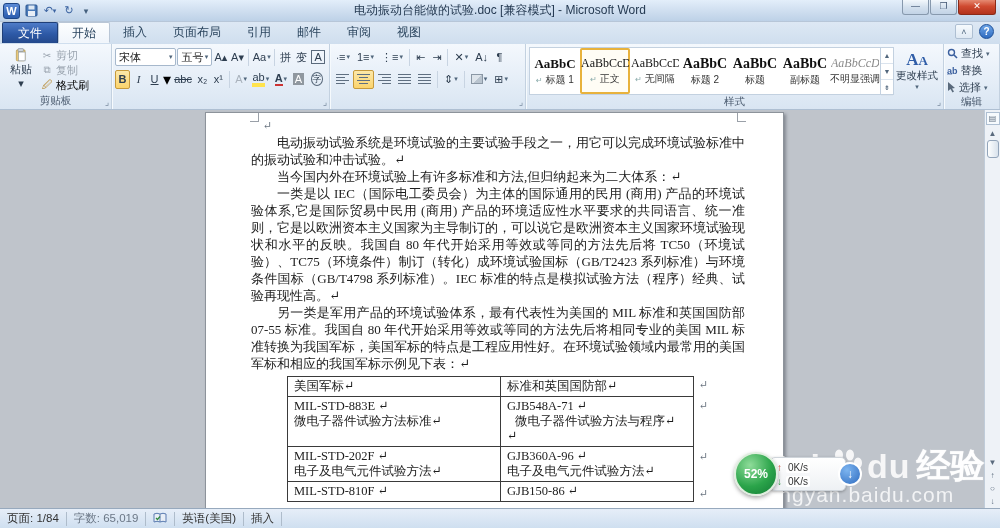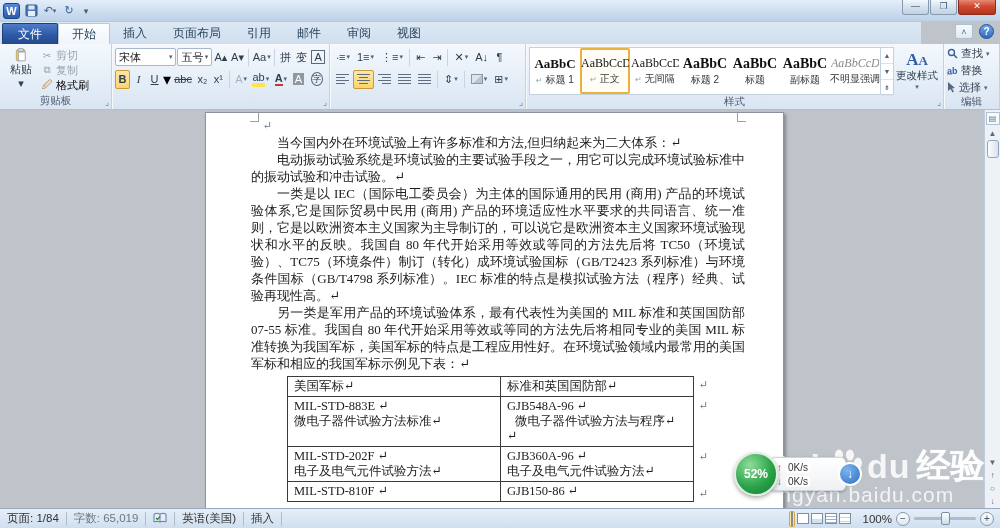--- a/index.html
+++ b/index.html
@@ -22,22 +22,22 @@
     color:#253a52; pointer-events:none; }
   .winbtns { position:absolute; right:4px; top:0; display:flex; }
   .winbtn { width:27px; height:15px; border:1px solid #8799ad; border-top:none;
     background:linear-gradient(#f3f8fc,#d4e1ee 50%,#c2d3e6);
     color:#3f5470; font-size:9px; line-height:13px; text-align:center;
     border-radius:0 0 3px 3px; margin-left:1px; }
   .winbtn.close { width:38px; background:linear-gradient(#e58a72,#cf4a30 45%,#b3331c);
     color:#fff; border-color:#8a2a18; }
 
   
-  .tabrow { position:absolute; left:0; top:22px; width:921px; height:22px;
-    background:linear-gradient(#dde8f4,#cfdeee); display:flex; align-items:center; }
+  .tabrow { position:absolute; left:0; top:22px; width:1000px; height:22px;
+    background:linear-gradient(#dde8f4,#cfdeee); display:flex; align-items:flex-start; }
   .tab { height:21px; padding:0 13px; font-size:12px; color:#2b455e; line-height:21px; }
   .tab.file { background:linear-gradient(#4f7cc8,#2d59a6 55%,#24498c); color:#fff;
     border:1px solid #1f3f78; border-bottom:none; margin-left:2px; padding:0 15px;
     border-radius:2px 2px 0 0; }
   .tab.active { background:linear-gradient(#fdfeff,#f0f5fb); border:1px solid #b9c6d6;
     border-bottom:1px solid #f2f6fb; border-radius:2px 2px 0 0; color:#1f3b57; }
   .ribbon-extra { position:absolute; right:6px; top:24px; display:flex; gap:6px; align-items:center; }
   .chev { font-size:9px; color:#5a7086; width:18px; height:15px; text-align:center;
     line-height:14px; border:1px solid #aebfd2; border-radius:2px;
     background:linear-gradient(#f6fafd,#dfe9f3); }
@@ -213,20 +213,21 @@
       <svg class="savesvg" width="13" height="13" viewBox="0 0 13 13">
         <rect x="1" y="1" width="11" height="11" rx="1" fill="#4a7ab8" stroke="#2c5791"></rect>
         <rect x="3.5" y="1.5" width="6" height="4" fill="#dfe9f3"></rect>
         <rect x="3" y="7" width="7" height="5" fill="#e8eef6"></rect>
       </svg>
     </div>
     <div class="qbtn">↶<span style="font-size:7px">▾</span></div>
     <div class="qbtn">↻</div>
     <div class="qbtn small">▾</div>
   </div>
+  <div class="title-text">电动振动台能做的试验.doc [兼容模式] - Microsoft Word</div>
   <div class="winbtns">
     <div class="winbtn">—</div>
     <div class="winbtn">❐</div>
     <div class="winbtn close">✕</div>
   </div>
 </div>
 
 <div class="tabrow">
   <div class="tab file">文件</div>
   <div class="tab active">开始</div>
@@ -490,39 +491,39 @@
     </div>
     <div class="glabel">编辑</div>
   </div>
 </div>
 
 <div class="docarea">
   <div class="page">
     <div class="cropmark tl"></div>
     <div class="cropmark tr"></div>
     <div class="pilline">↵</div>
+    <p class="para">电动振动试验系统是环境试验的主要试验手段之一，用它可以完成环境试验标准中的振动试验和冲击试验。↵</p>
     <p class="para">当今国内外在环境试验上有许多标准和方法,但归纳起来为二大体系：↵</p>
-    <p class="para">电动振动试验系统是环境试验的主要试验手段之一，用它可以完成环境试验标准中的振动试验和冲击试验。↵</p>
     <p class="para">一类是以 IEC（国际电工委员会）为主体的国际通用的民用 (商用) 产品的环境试验体系,它是国际贸易中民用 (商用) 产品的环境适应性水平要求的共同语言、统一准则，它是以欧洲资本主义国家为主导制订的，可以说它是欧洲资本主义国家环境试验现状和水平的反映。我国自 80 年代开始采用等效或等同的方法先后将 TC50（环境试验）、TC75（环境条件）制订（转化）成环境试验国标（GB/T2423 系列标准）与环境条件国标（GB/T4798 系列标准）。IEC 标准的特点是模拟试验方法（程序）经典、试验再现性高。↵</p>
     <p class="para">另一类是军用产品的环境试验体系，最有代表性为美国的 MIL 标准和英国国防部 07-55 标准。我国自 80 年代开始采用等效或等同的方法先后将相同专业的美国 MIL 标准转换为我国军标，美国军标的特点是工程应用性好。在环境试验领域内最常用的美国军标和相应的我国军标示例见下表：↵</p>
 
     <div class="dtable-wrap">
       <table class="dtable">
         <tbody>
             <tr>
           <td class="c1">美国军标↵</td>
           <td>标准和英国国防部↵</td>
         </tr>
         <tr>
           <td class="c1">
             <span class="cellline">MIL-STD-883E ↵</span>
             <span class="cellline">微电子器件试验方法标准↵</span>
               </td>
           <td>
-            <span class="cellline">GJB548A-96 ↵</span>
+            <span class="cellline">GJB548A-71 ↵</span>
             <span class="cellline" style="padding-left:8px">微电子器件试验方法与程序↵</span>
             <span class="cellline">↵</span>
               </td>
         </tr>
         <tr>
           <td class="c1">
             <span class="cellline">MIL-STD-202F ↵</span>
             <span class="cellline">电子及电气元件试验方法↵</span>
               </td>
           <td>
@@ -601,28 +602,13 @@
       <path d="M1,2 Q4,0.5 7,2 Q10,0.5 13,2 L13,10 Q10,8.5 7,10 Q4,8.5 1,10 Z" fill="#e8eef6" stroke="#5a7bb0"></path>
       <line x1="7" y1="2" x2="7" y2="10" stroke="#5a7bb0"></line>
       <path d="M3,6 l1.5,1.5 L7,4.5" fill="none" stroke="#2f8a3f" stroke-width="1.2"></path>
     </svg></span>
   <span class="ssep"></span>
   <span class="sseg">英语(美国)</span>
   <span class="ssep"></span>
   <span class="sseg">插入</span>
   <span class="ssep"></span>
 
-  <div class="sright">
-    <div class="viewbtns">
-      <span class="vwwrap on"><span class="vw"></span></span>
-      <span class="vw book"></span>
-      <span class="vw web"></span>
-      <span class="vw outline"></span>
-      <span class="vw draft"></span>
-    </div>
-    <span>100%</span>
-    <span class="zbtn">−</span>
-    <span class="ztrack">
-      <span class="zthumb"></span>
-      </span>
-    <span class="zbtn">+</span>
-  </div>
 </div>
 
 </body></html>

